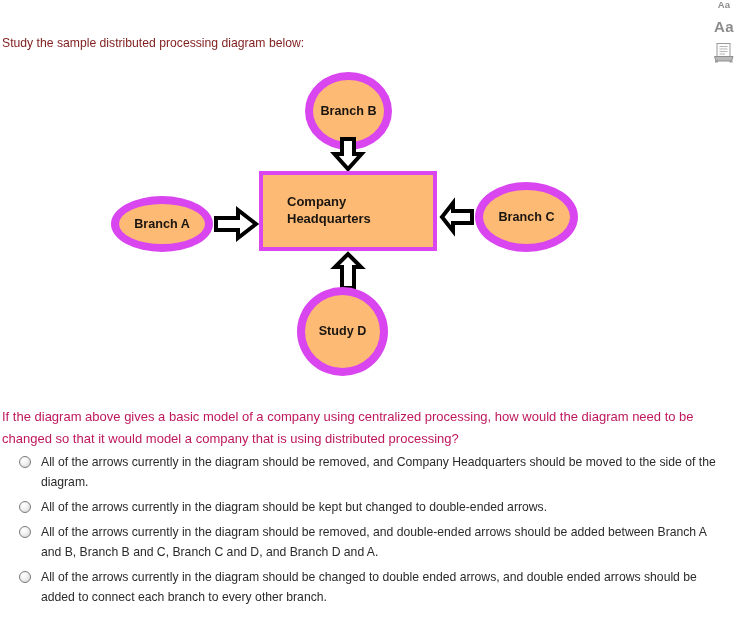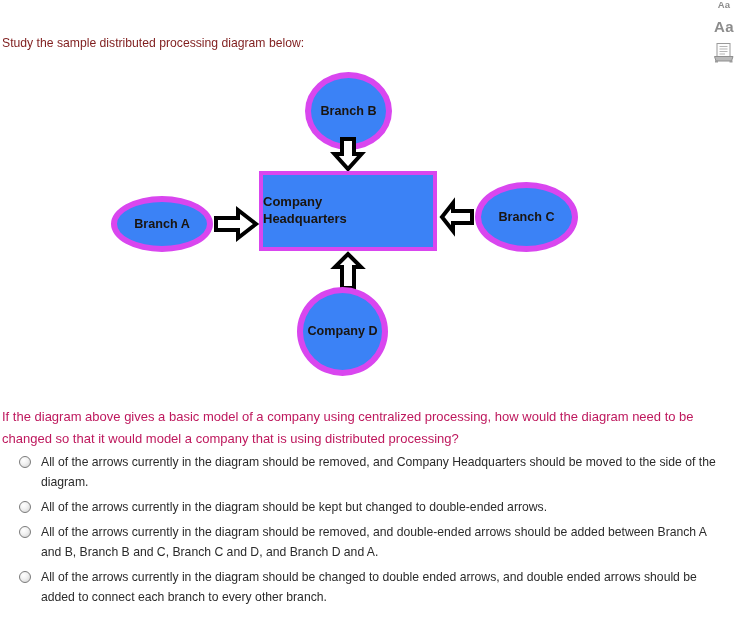--- a/index.html
+++ b/index.html
@@ -92,22 +92,22 @@
     font-weight: bold;
     font-size: 12.6px;
     color: #1a1510;
     text-align: center;
     line-height: 1.18;
     user-select: none;
   }
   .shape {
     position: absolute;
     box-sizing: border-box;
-    background: #3b82f6;
-    border: 6px solid #d946ef;
+    background: #fdba74;
+    border: 8px solid #d946ef;
     display: flex;
     align-items: center;
     justify-content: center;
   }
   #branch-b {
     left: 305px;
     top: 12px;
     width: 87px;
     height: 78px;
     border-radius: 50%;
@@ -116,20 +116,21 @@
     left: 259px;
     top: 111px;
     width: 178px;
     height: 80px;
     border-width: 4px;
     justify-content: flex-start;
     align-items: center;
   }
   #hq-box .node-label {
     text-align: left;
+    padding-left: 24px;
     font-size: 13px;
     line-height: 1.3;
   }
   #branch-a {
     left: 111px;
     top: 136px;
     width: 102px;
     height: 56px;
     border-radius: 50%;
   }
@@ -249,21 +250,21 @@
 
   <svg class="arrow-svg" id="arrow-c-to-hq" width="34" height="34" viewBox="0 0 34 34">
     <path d="M32 11 L13 11 L13 3 L2 17 L13 31 L13 23 L32 23 Z" fill="#ffffff" stroke="#000000" stroke-width="4" stroke-linejoin="miter"></path>
   </svg>
 
   <svg class="arrow-svg" id="arrow-d-to-hq" width="34" height="38" viewBox="0 0 34 38">
     <path d="M11 36 L23 36 L23 15 L30 15 L17 2 L4 15 L11 15 Z" fill="#ffffff" stroke="#000000" stroke-width="4" stroke-linejoin="miter"></path>
   </svg>
 
   <div class="shape" id="branch-d">
-    <span class="node-label">Company D</span>
+    <span class="node-label">Study D</span>
   </div>
 
 </div>
 
 <div class="question-stem">If the diagram above gives a basic model of a company using centralized processing, how would the diagram need to be changed so that it would model a company that is using distributed processing?</div>
 
 <div class="options">
 
   <div class="option-row">
     <span class="radio"></span>

